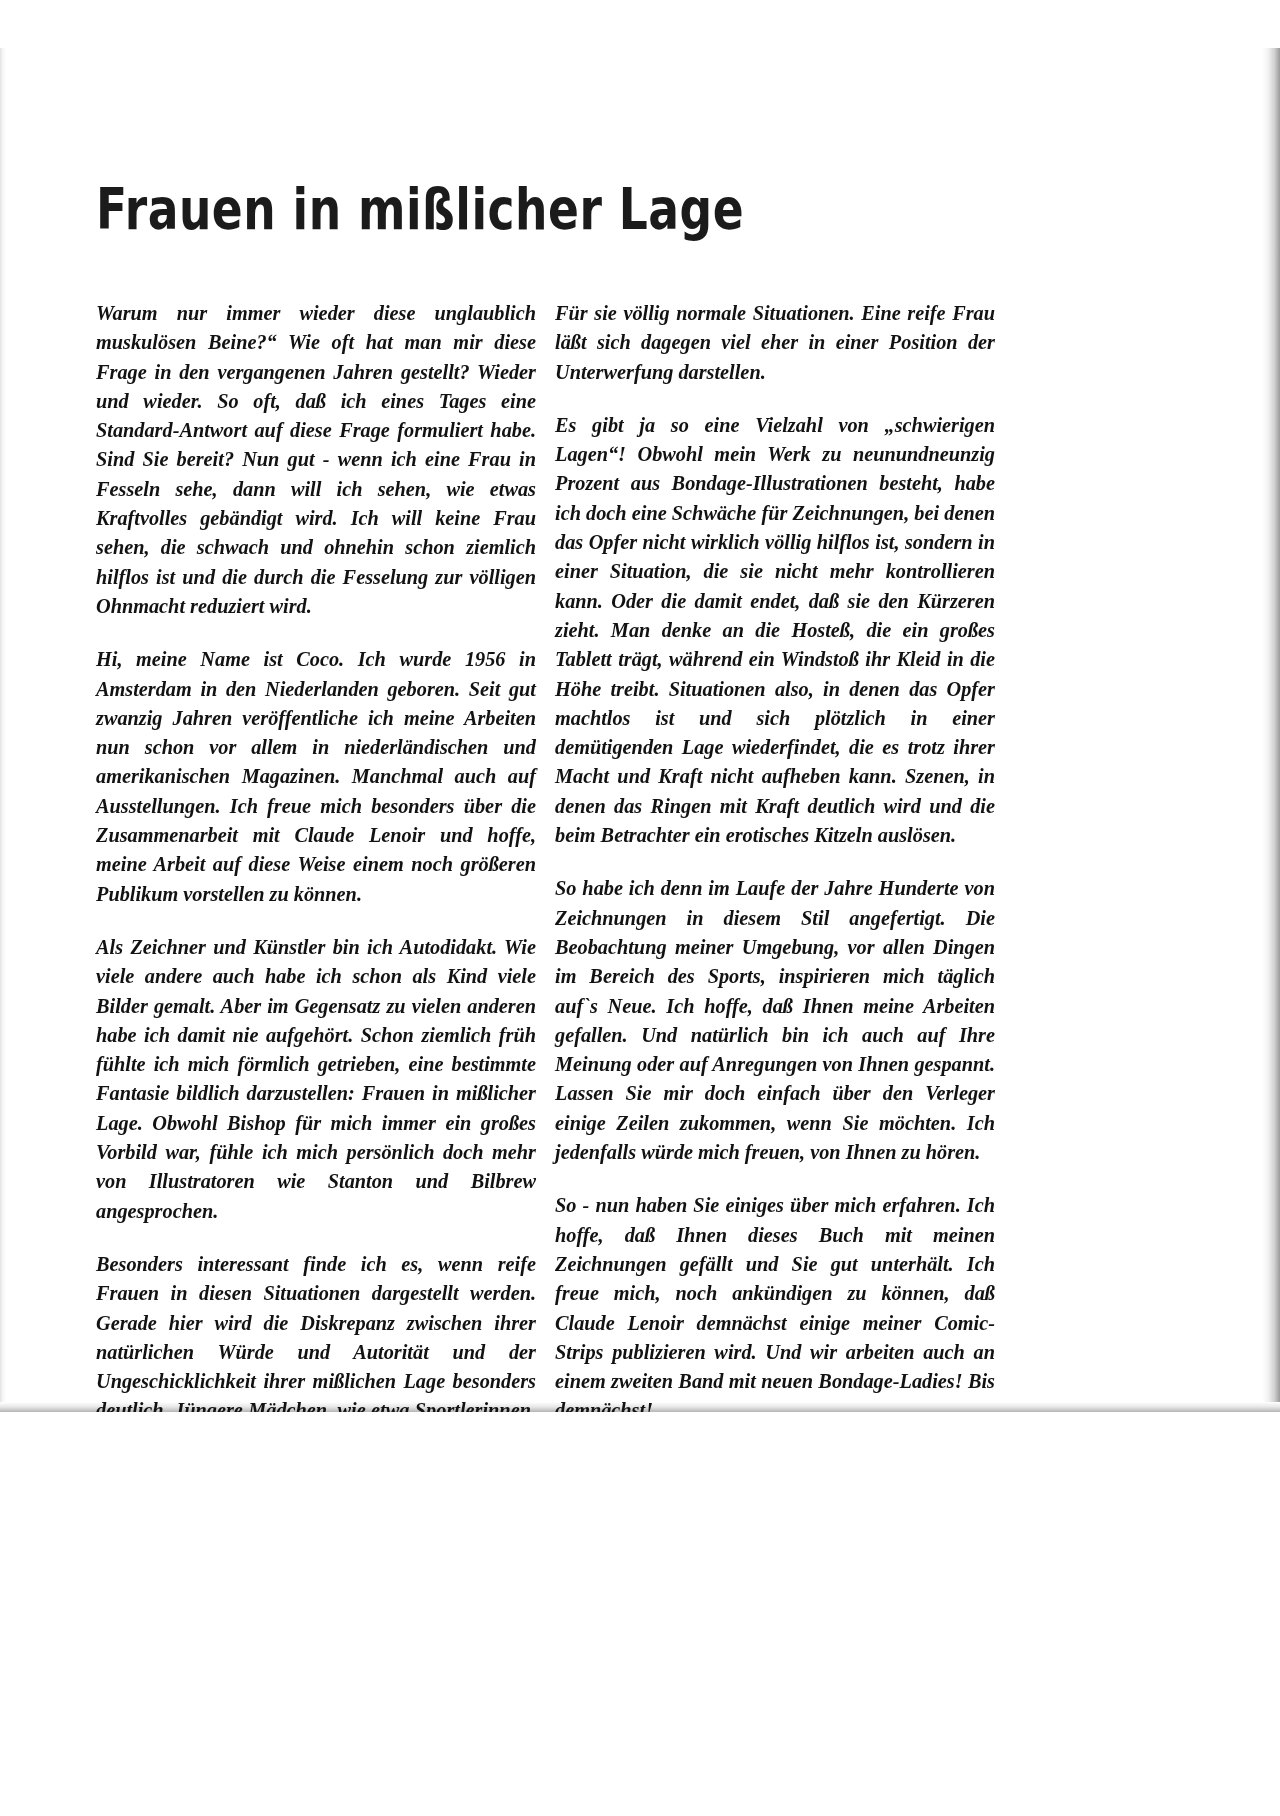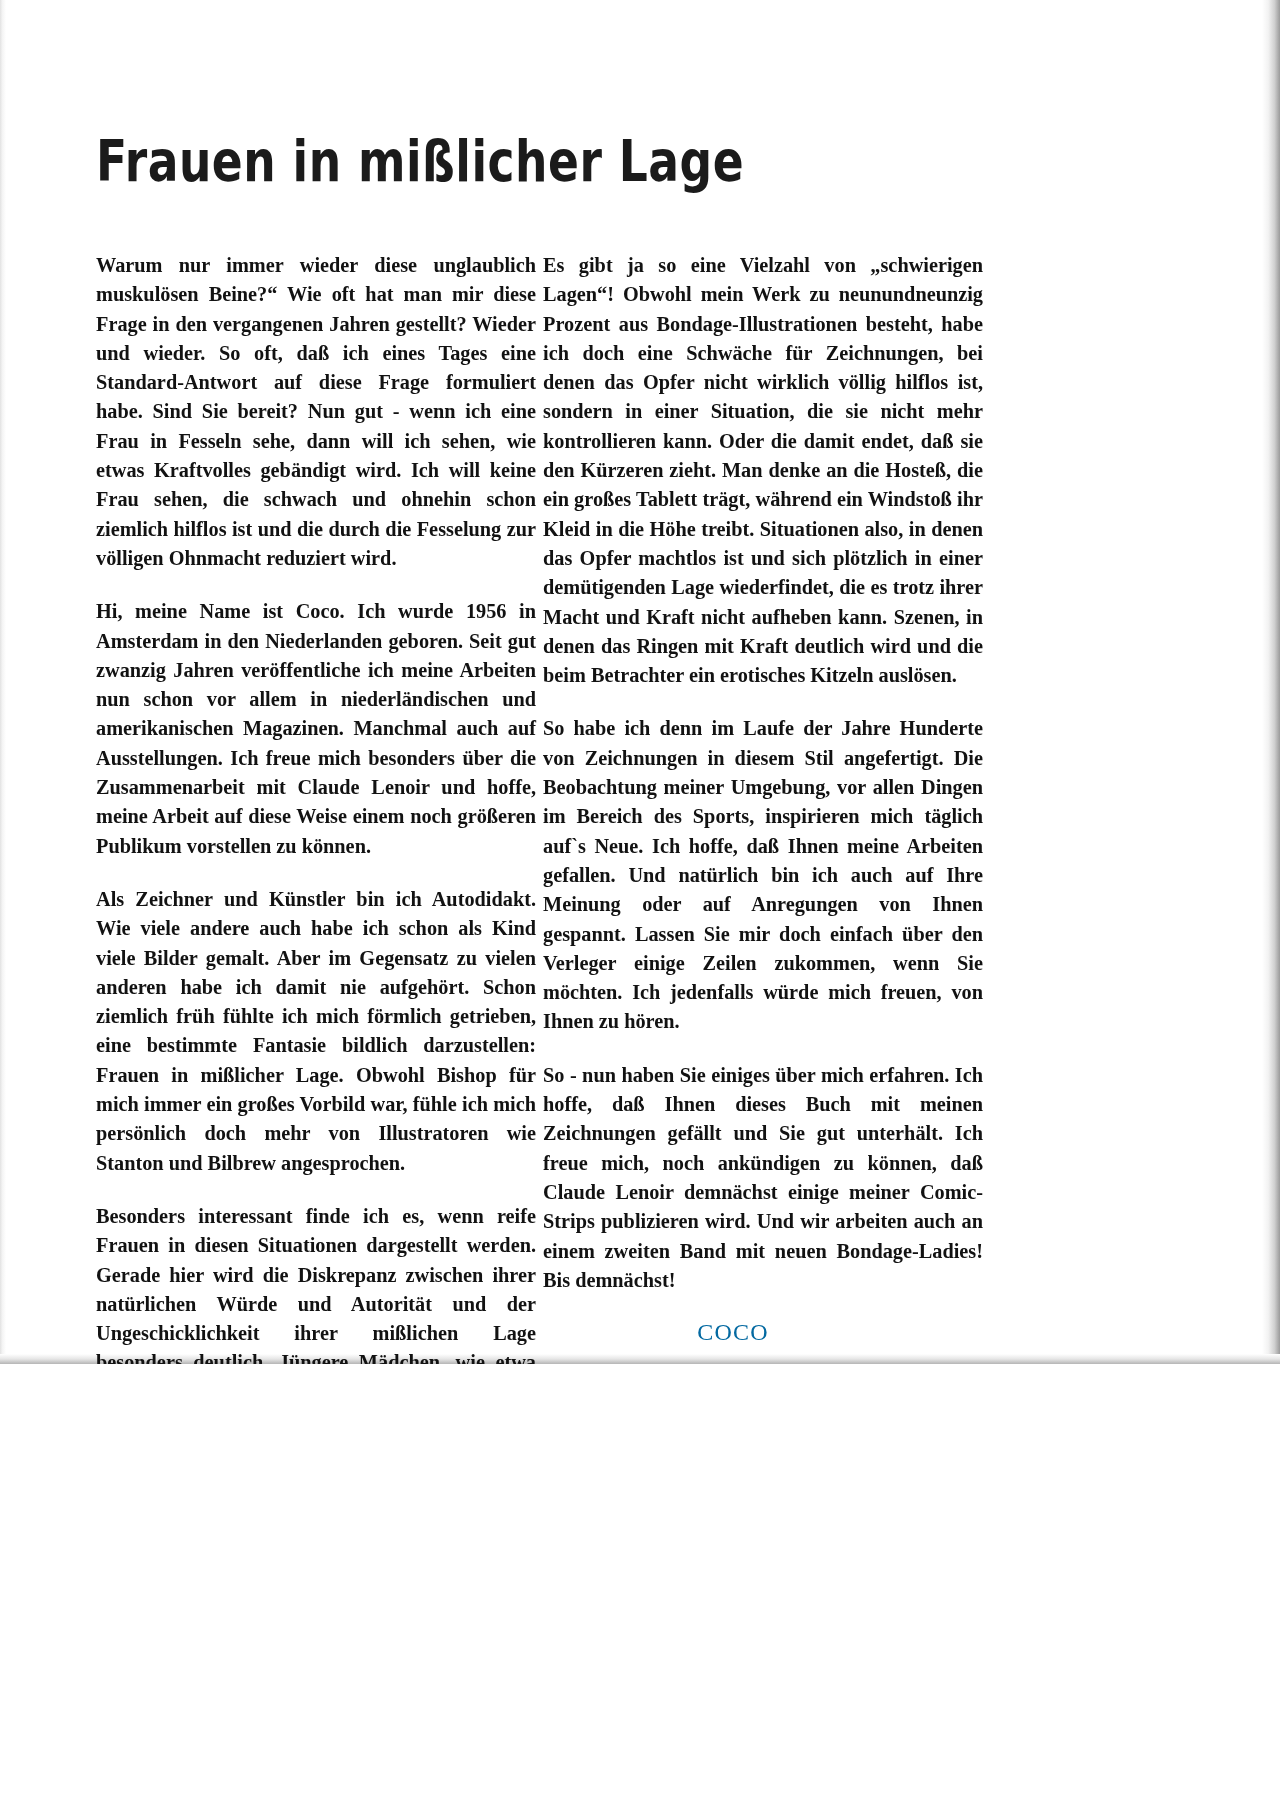--- a/index.html
+++ b/index.html
@@ -10,20 +10,21 @@
   body {
     font-family: "Liberation Serif", "DejaVu Serif", serif;
   }
   .page {
     position: relative;
     width: 1280px;
     height: 1364px;
     background: #ffffff;
     box-sizing: border-box;
     overflow: hidden;
+    margin-top: 48px;
   }
   
   .scan-edge-right {
     position: absolute;
     top: 0;
     right: 0;
     width: 18px;
     height: 1816px;
     background: linear-gradient(to right, #ffffff 0%, #f2f2f2 35%, #cfcfcf 70%, #9a9a9a 100%);
   }
@@ -61,22 +62,23 @@
     letter-spacing: 0.5px;
     color: #1b1b1b;
     transform: scaleY(1.22) scaleX(0.97);
     transform-origin: left top;
     white-space: nowrap;
   }
 
   .columns {
     display: flex;
     flex-direction: row;
-    gap: 7px;
+    gap: 19px;
     margin-top: 96px;
+    font-style: italic;
   }
   .column {
     width: 440px;
   }
 
   p.para {
     margin: 0 0 24px 0;
     font-family: "Liberation Serif", "DejaVu Serif", serif;
     font-weight: bold;
     font-size: 20.3px;
@@ -118,20 +120,21 @@
     <div class="columns">
 
       <div class="column">
         <p class="para">Warum nur immer wieder diese unglaublich muskulösen Beine?“ Wie oft hat man mir diese Frage in den vergangenen Jahren gestellt? Wieder und wieder. So oft, daß ich eines Tages eine Standard-Antwort auf diese Frage formuliert habe. Sind Sie bereit? Nun gut - wenn ich eine Frau in Fesseln sehe, dann will ich sehen, wie etwas Kraftvolles gebändigt wird. Ich will keine Frau sehen, die schwach und ohnehin schon ziemlich hilflos ist und die durch die Fesselung zur völligen Ohnmacht reduziert wird.</p>
         <p class="para">Hi, meine Name ist Coco. Ich wurde 1956 in Amsterdam in den Niederlanden geboren. Seit gut zwanzig Jahren veröffentliche ich meine Arbeiten nun schon vor allem in niederländischen und amerikanischen Magazinen. Manchmal auch auf Ausstellungen. Ich freue mich besonders über die Zusammenarbeit mit Claude Lenoir und hoffe, meine Arbeit auf diese Weise einem noch größeren Publikum vorstellen zu können.</p>
         <p class="para">Als Zeichner und Künstler bin ich Autodidakt. Wie viele andere auch habe ich schon als Kind viele Bilder gemalt. Aber im Gegensatz zu vielen anderen habe ich damit nie aufgehört. Schon ziemlich früh fühlte ich mich förmlich getrieben, eine bestimmte Fantasie bildlich darzustellen: Frauen in mißlicher Lage. Obwohl Bishop für mich immer ein großes Vorbild war, fühle ich mich persönlich doch mehr von Illustratoren wie Stanton und Bilbrew angesprochen.</p>
         <p class="para">Besonders interessant finde ich es, wenn reife Frauen in diesen Situationen dargestellt werden. Gerade hier wird die Diskrepanz zwischen ihrer natürlichen Würde und Autorität und der Ungeschicklichkeit ihrer mißlichen Lage besonders deutlich. Jüngere Mädchen, wie etwa Sportlerinnen, sind ohnehin in jeder Situation vorstellbar. Laufend, springend, am Boden kauernd.</p>
       </div>
 
       <div class="column">
+        <p class="para">Für sie völlig normale Situationen. Eine reife Frau läßt sich dagegen viel eher in einer Position der Unterwerfung darstellen.</p>
         <p class="para">Es gibt ja so eine Vielzahl von „schwierigen Lagen“! Obwohl mein Werk zu neunundneunzig Prozent aus Bondage-Illustrationen besteht, habe ich doch eine Schwäche für Zeichnungen, bei denen das Opfer nicht wirklich völlig hilflos ist, sondern in einer Situation, die sie nicht mehr kontrollieren kann. Oder die damit endet, daß sie den Kürzeren zieht. Man denke an die Hosteß, die ein großes Tablett trägt, während ein Windstoß ihr Kleid in die Höhe treibt. Situationen also, in denen das Opfer machtlos ist und sich plötzlich in einer demütigenden Lage wiederfindet, die es trotz ihrer Macht und Kraft nicht aufheben kann. Szenen, in denen das Ringen mit Kraft deutlich wird und die beim Betrachter ein erotisches Kitzeln auslösen.</p>
         <p class="para">So habe ich denn im Laufe der Jahre Hunderte von Zeichnungen in diesem Stil angefertigt. Die Beobachtung meiner Umgebung, vor allen Dingen im Bereich des Sports, inspirieren mich täglich auf`s Neue. Ich hoffe, daß Ihnen meine Arbeiten gefallen. Und natürlich bin ich auch auf Ihre Meinung oder auf Anregungen von Ihnen gespannt. Lassen Sie mir doch einfach über den Verleger einige Zeilen zukommen, wenn Sie möchten. Ich jedenfalls würde mich freuen, von Ihnen zu hören.</p>
         <p class="para">So - nun haben Sie einiges über mich erfahren. Ich hoffe, daß Ihnen dieses Buch mit meinen Zeichnungen gefällt und Sie gut unterhält. Ich freue mich, noch ankündigen zu können, daß Claude Lenoir demnächst einige meiner Comic-Strips publizieren wird. Und wir arbeiten auch an einem zweiten Band mit neuen Bondage-Ladies! Bis demnächst!</p>
         <p class="signature">COCO</p>
       </div>
 
     </div>
   </div>
 </div>
 

